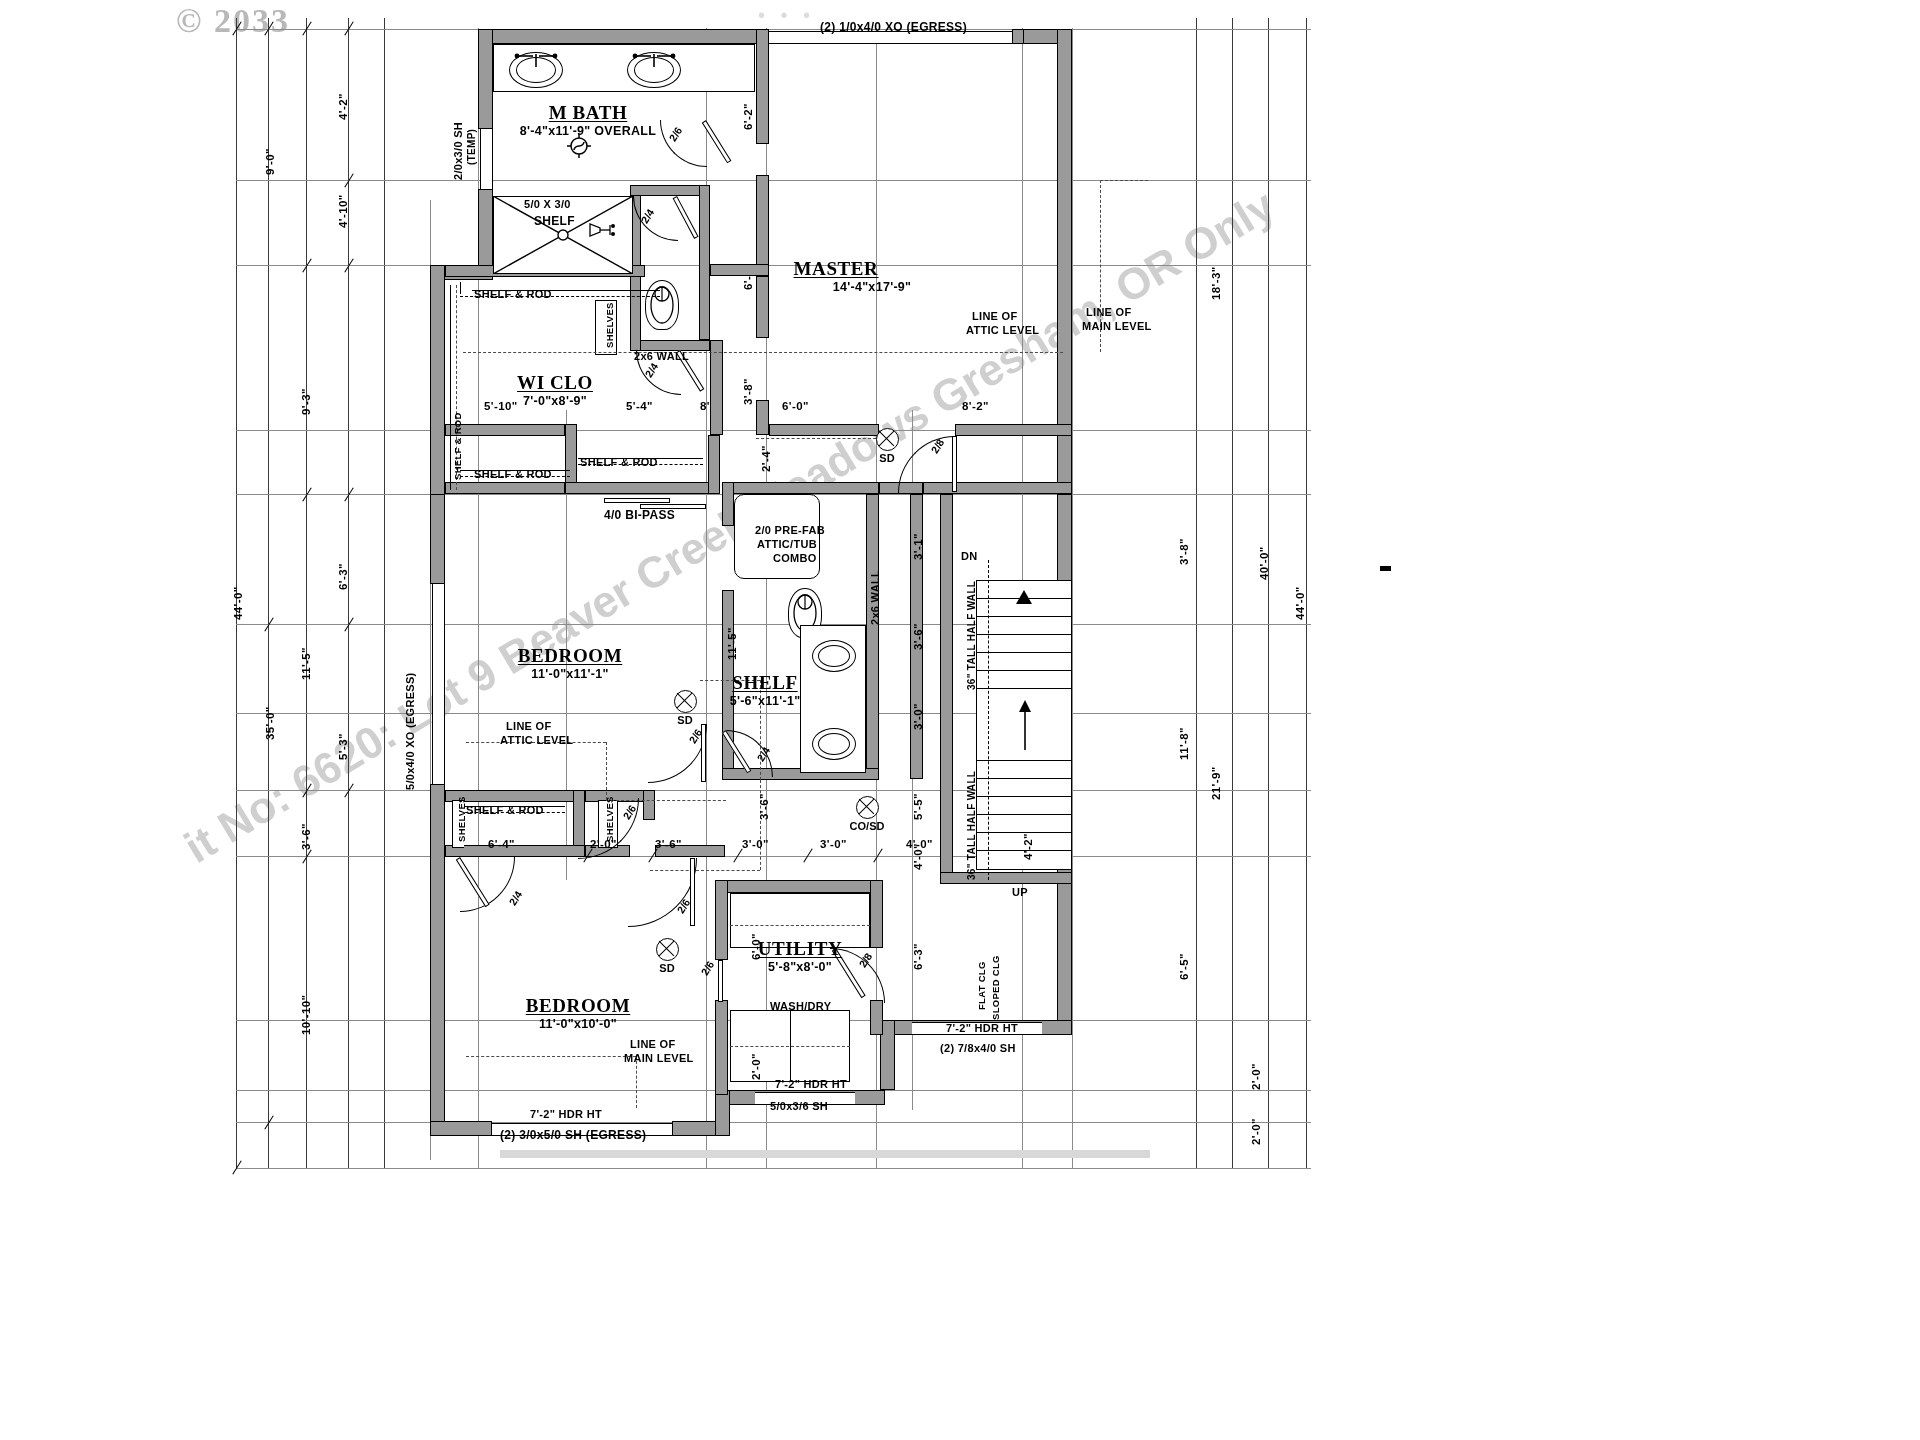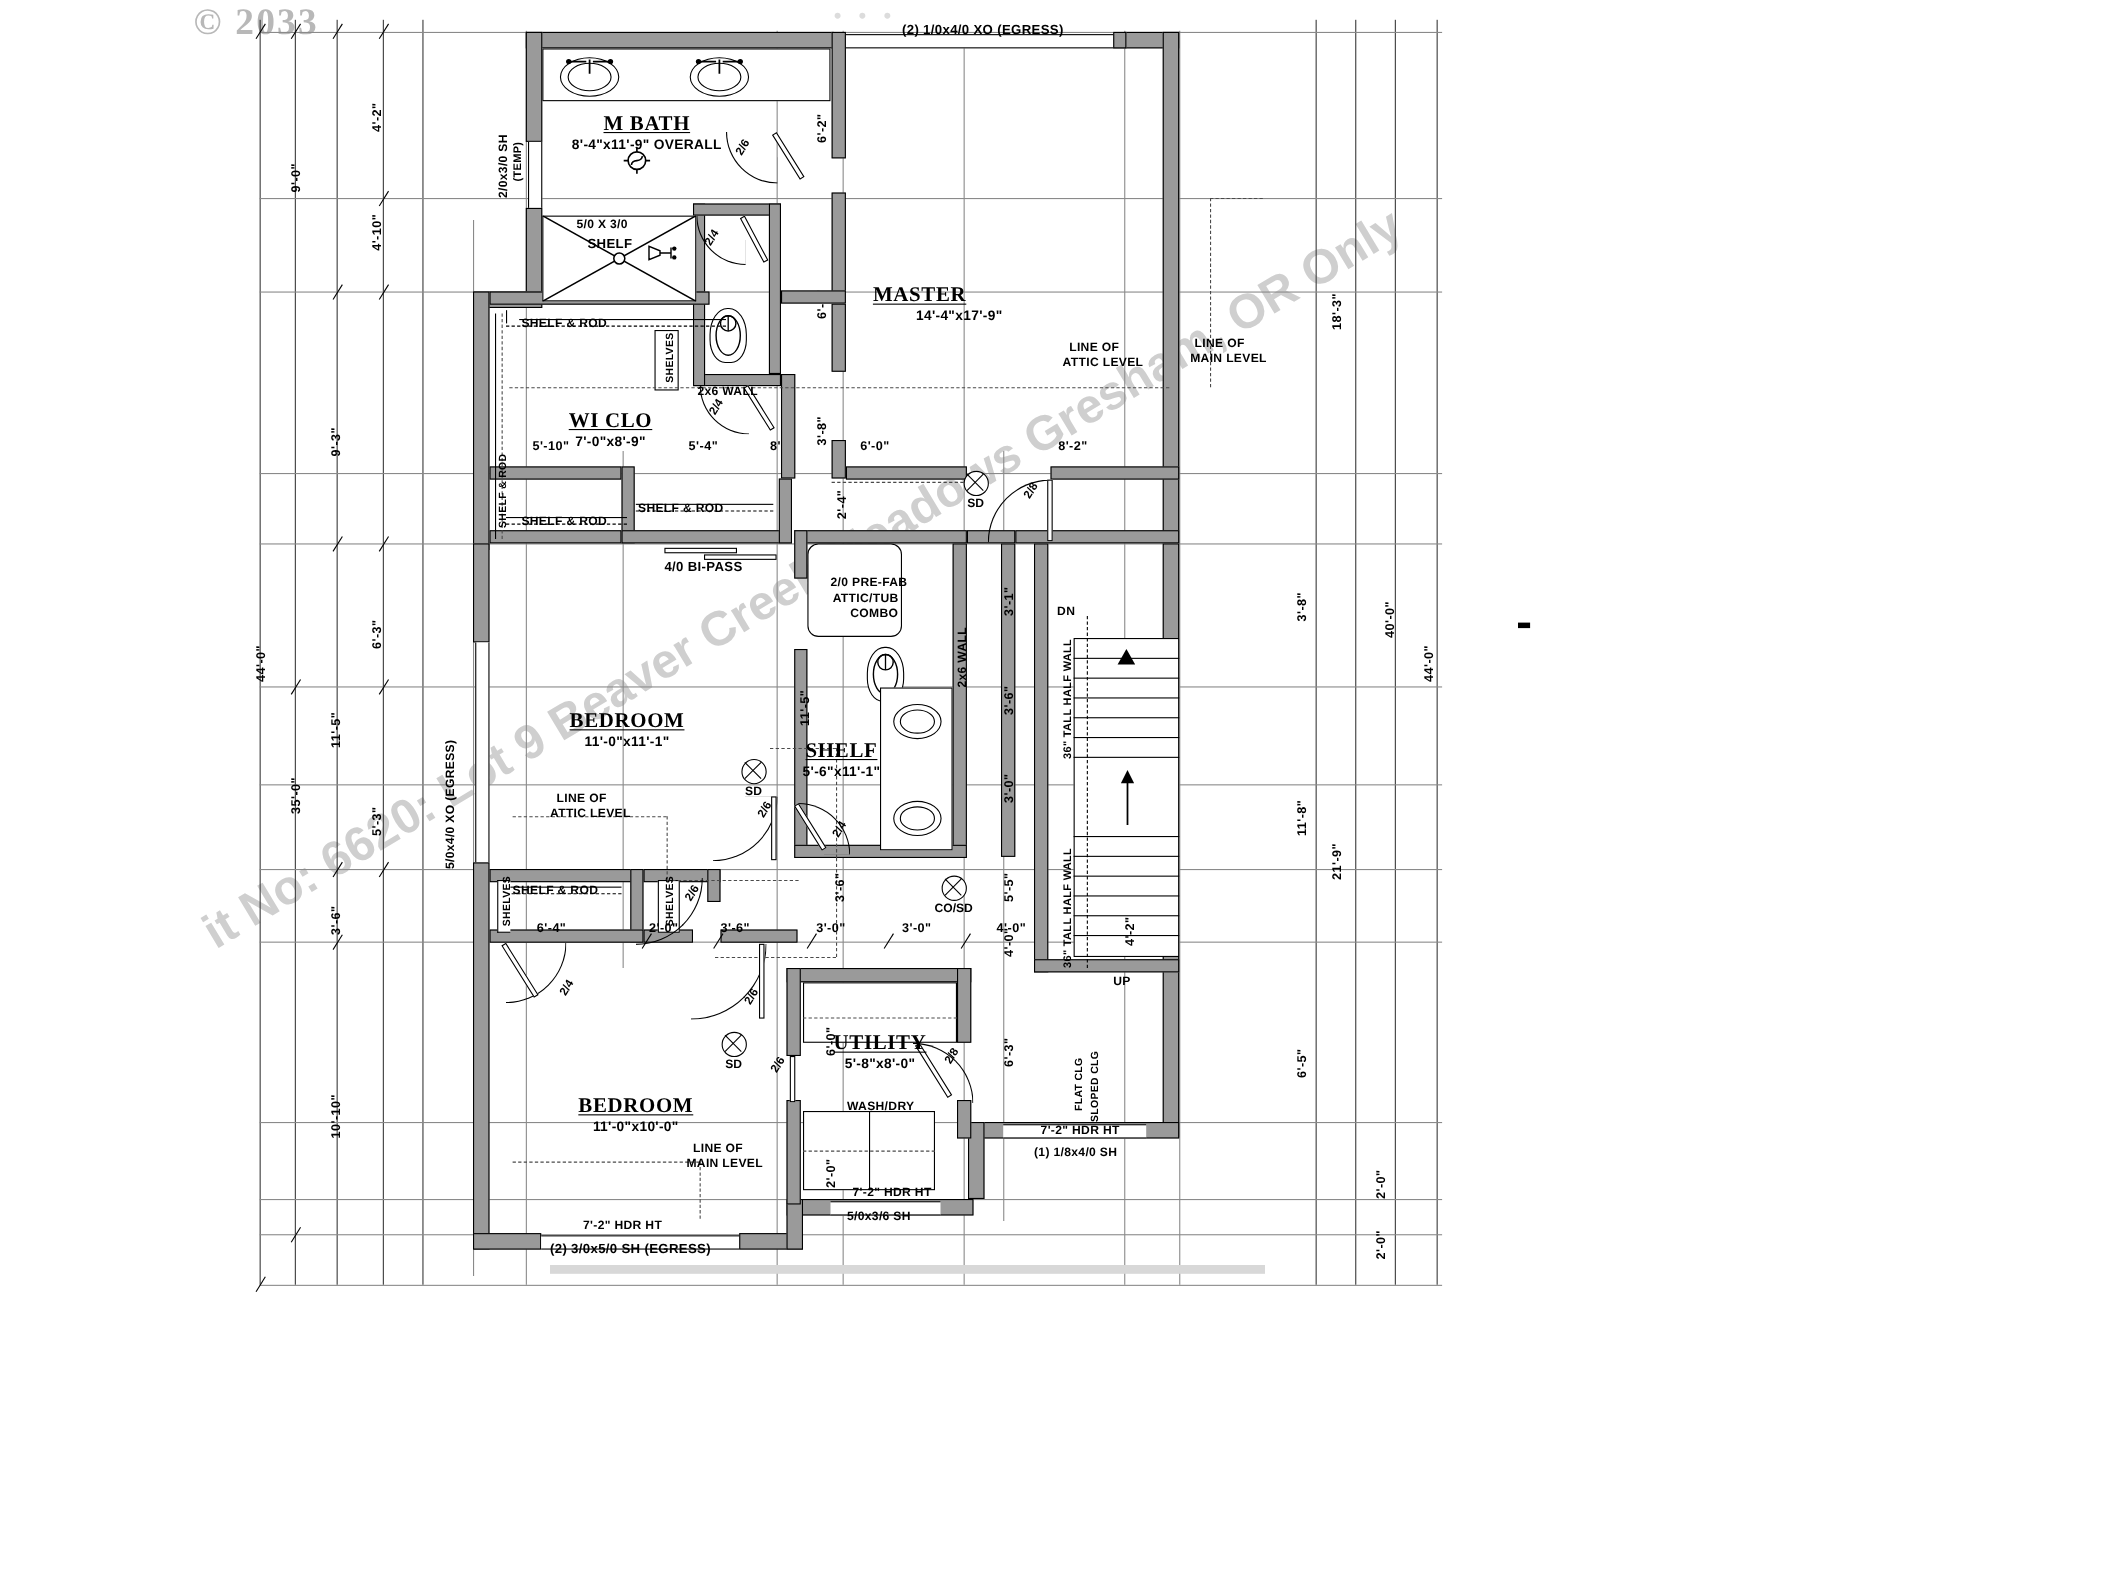--- a/index.html
+++ b/index.html
@@ -507,21 +507,21 @@
   <div class="note vert" style="left:990px;top:1020px;font-size:9.5px;">SLOPED CLG</div>
 
   <div class="note" style="left:946px;top:1022px;">7'-2" HDR HT</div>
   <div class="note" style="left:775px;top:1078px;">7'-2" HDR HT</div>
   <div class="note" style="left:530px;top:1108px;">7'-2" HDR HT</div>
 
   <div class="note" style="left:820px;top:20px;font-size:12px;">(2)  1/0x4/0 XO (EGRESS)</div>
   <div class="note vert" style="left:452px;top:180px;font-size:11px;">2/0x3/0 SH</div>
   <div class="note vert" style="left:466px;top:165px;font-size:10px;">(TEMP)</div>
   <div class="note vert" style="left:404px;top:790px;font-size:11px;">5/0x4/0 XO (EGRESS)</div>
-  <div class="note" style="left:940px;top:1042px;">(1) 1/8x4/0 SH</div>
+  <div class="note" style="left:940px;top:1042px;">(2) 7/8x4/0 SH</div>
   <div class="note" style="left:770px;top:1100px;">5/0x3/6 SH</div>
   <div class="note" style="left:500px;top:1128px;font-size:12px;">(2) 3/0x5/0 SH (EGRESS)</div>
 
   <div class="dim" style="left:484px;top:400px;">5'-10"</div>
   <div class="dim" style="left:626px;top:400px;">5'-4"</div>
   <div class="dim" style="left:700px;top:400px;">8'</div>
   <div class="dim" style="left:782px;top:400px;">6'-0"</div>
   <div class="dim" style="left:962px;top:400px;">8'-2"</div>
 
   <div class="dim vert" style="left:726px;top:660px;">11'-5"</div>

